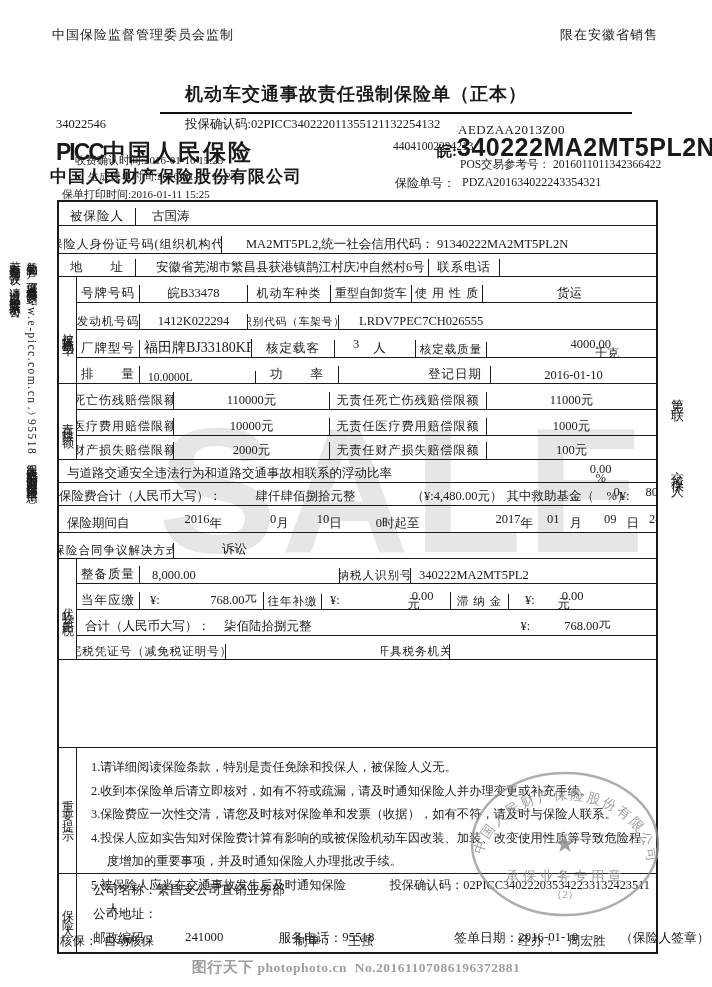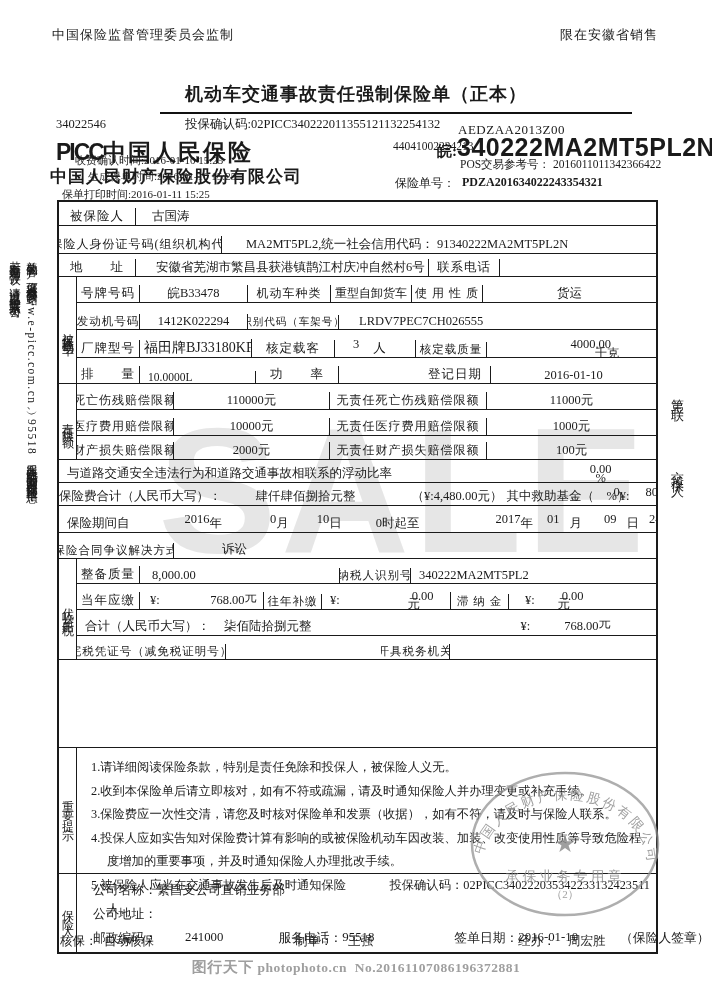--- a/index.html
+++ b/index.html
@@ -20,21 +20,21 @@
   #bigcode-wrap .big{font-size:25px;font-weight:700;font-family:"Liberation Sans","DejaVu Sans",sans-serif;letter-spacing:.5px;}
   #logo{left:56px;top:137px;font-weight:900;}
   #logo .picc{font-size:23px;letter-spacing:-2px;font-family:"Liberation Sans","DejaVu Sans",sans-serif;}
   #logo .cn{font-size:23px;letter-spacing:2px;}
   #time1{left:75px;top:153px;font-size:11px;z-index:3;}
   #time2{left:88px;top:169px;font-size:11px;z-index:1;color:#333;}
   #company{left:50px;top:165px;font-size:17px;font-weight:700;letter-spacing:1px;z-index:2;}
   #time3{left:62px;top:187px;font-size:11px;z-index:3;}
   #pos-ref{left:460px;top:157px;font-size:11.5px;}
   #pol-label{left:395px;top:175px;font-size:12px;}
-  #pol-no{left:462px;top:175px;font-size:12px;font-weight:bold;}
+  #pol-no{left:462px;top:175px;font-size:12px;}
   
   #left-notes{left:6px;top:252px;height:706px;writing-mode:vertical-rl;font-size:11.5px;
               letter-spacing:1.5px;line-height:17px;white-space:normal;}
   #right-note-a{left:668px;top:388px;writing-mode:vertical-rl;font-size:13px;letter-spacing:5px;}
   #right-note-b{left:668px;top:460px;writing-mode:vertical-rl;font-size:13px;letter-spacing:5px;}
   
   #sale{left:158px;top:388px;font-size:178px;font-weight:700;color:#bfbfbf;opacity:.38;
         letter-spacing:4px;font-family:"Liberation Sans","DejaVu Sans",sans-serif;z-index:0;}
   
   #tbl{position:absolute;left:57px;top:200px;width:597px;border:2px solid #1a1a1a;

